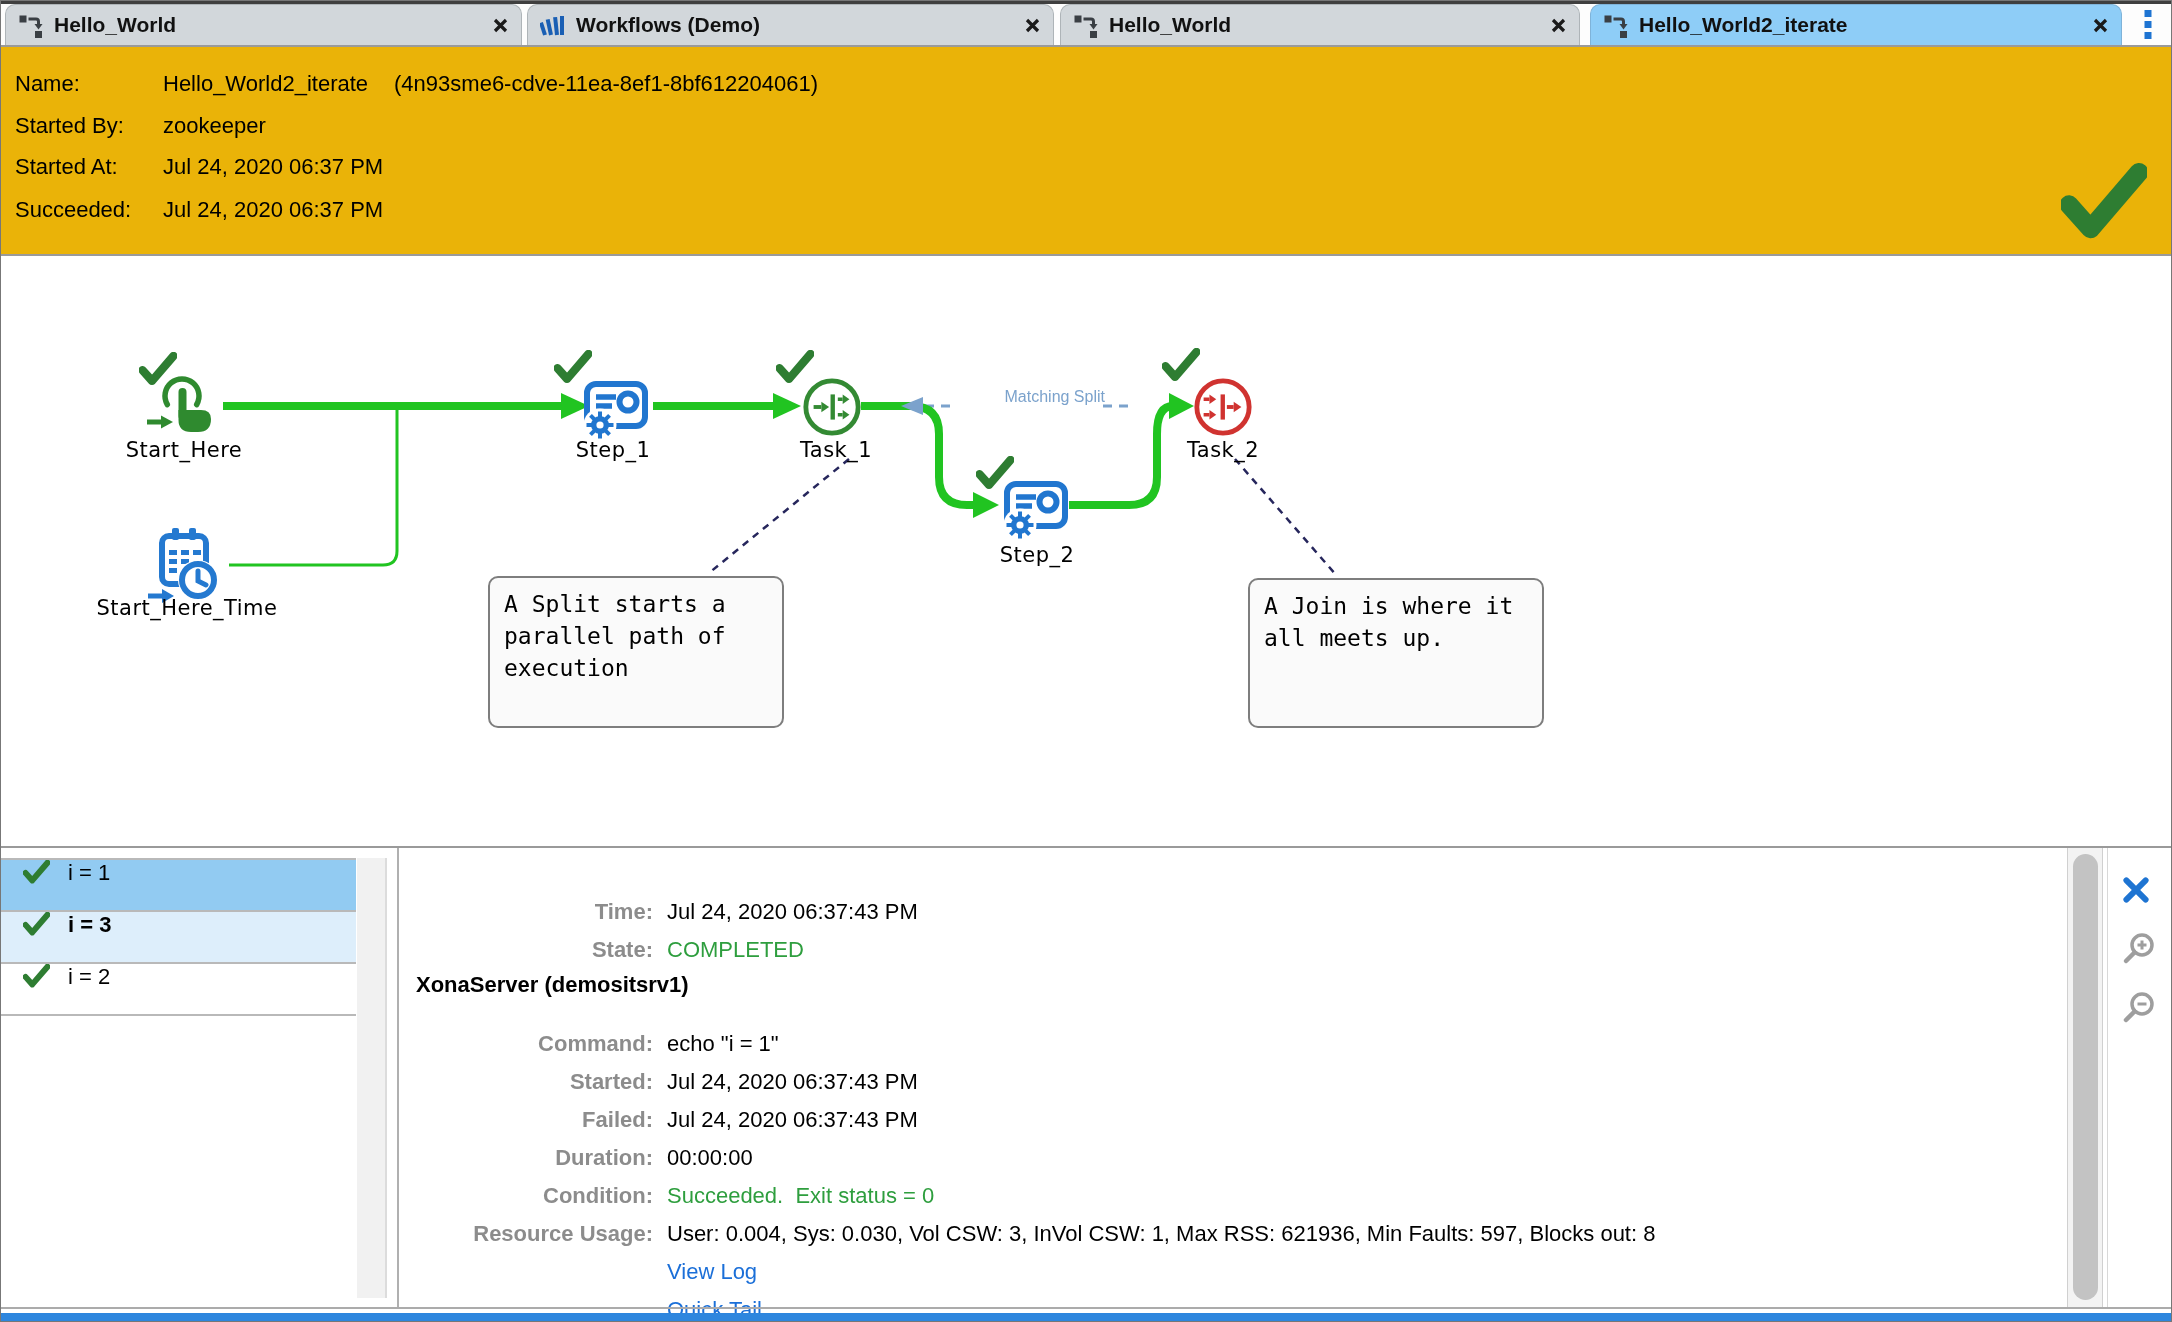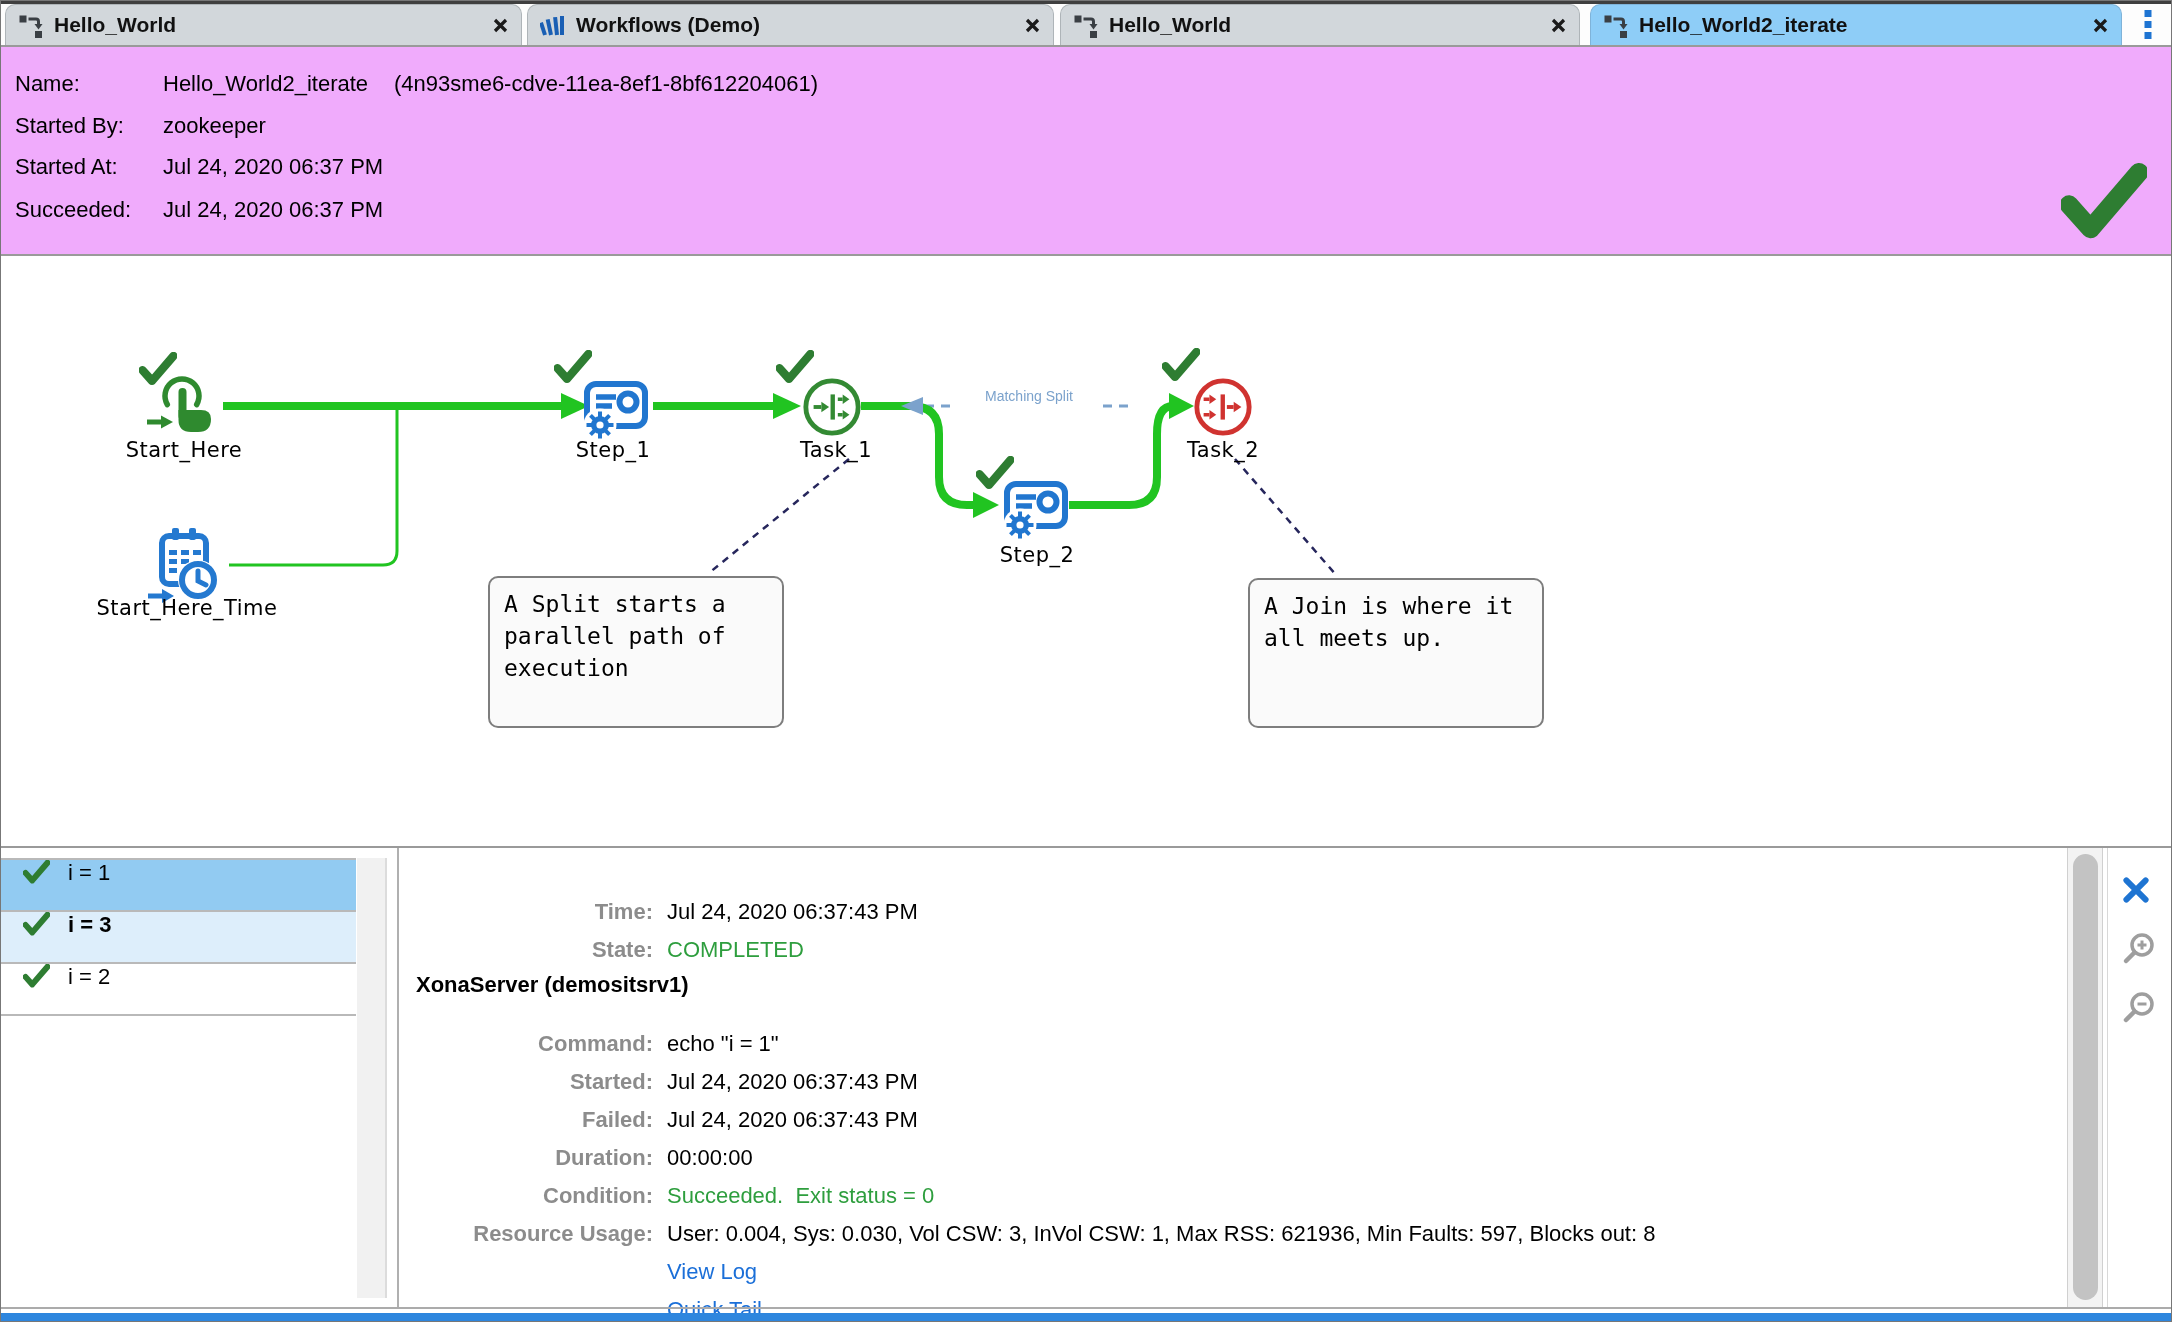--- a/index.html
+++ b/index.html
@@ -11,35 +11,35 @@
   .tabbar-topline{position:absolute;left:0;top:0;width:100%;height:3px;background:#3f3f3f;}
   .tabbar-bottomline{position:absolute;left:0;top:44px;width:100%;height:2px;background:#9a9a9a;}
   .tab{position:absolute;top:3px;height:41px;background:#d2d7db;border:1px solid #aeb4b8;border-bottom:none;
        border-radius:10px 10px 0 0;display:flex;align-items:center;padding:0 12px;box-sizing:border-box;cursor:default;}
   .tab.active{background:var(--tab-active,#8ecdf7);border-color:#7fb3d9;}
   .tab-label{flex:1;font-size:21px;font-weight:bold;color:#111;white-space:nowrap;overflow:hidden;margin-left:10px;}
   .tab-close{flex:0 0 auto;margin-left:10px;}
   .kebab{position:absolute;top:9px;left:2143px;}
 
   
-  .info-panel{position:absolute;left:0;top:46px;width:2172px;height:209px;background:#f0abfc;border-bottom:2px solid #9a9a9a;box-sizing:border-box;}
+  .info-panel{position:absolute;left:0;top:46px;width:2172px;height:209px;background:#eab308;border-bottom:2px solid #9a9a9a;box-sizing:border-box;}
   .info-row{position:absolute;left:14px;height:30px;line-height:30px;font-size:22px;color:#000;white-space:nowrap;}
   .info-label{display:inline-block;width:148px;}
   .info-uuid{margin-left:26px;}
   .big-check{position:absolute;left:2060px;top:116px;}
 
   
   .diagram{position:absolute;left:0;top:255px;width:2172px;height:590px;background:#fff;}
   .flow-svg{position:absolute;left:0;top:0;}
   .node-icon{position:absolute;}
   .node-check{position:absolute;}
   .node-label{position:absolute;width:200px;text-align:center;font-family:"DejaVu Sans",sans-serif;
               font-size:21px;color:#000;letter-spacing:.5px;white-space:nowrap;}
-  .matching-split{position:absolute;left:952px;top:132px;width:152px;text-align:center;
-                  font-size:14px;color:var(--matching-split,#7ba2cc);white-space:nowrap;}
+  .matching-split{position:absolute;left:952px;top:132px;width:152px;text-align:right;
+                  font-size:16px;color:var(--matching-split,#7ba2cc);white-space:nowrap;}
   .note-box{position:absolute;background:#fafafa;border:2px solid #7e7e7e;border-radius:10px;
             font-family:"DejaVu Sans Mono",monospace;font-size:23px;line-height:32px;color:#000;
             padding:10px 14px;box-sizing:border-box;white-space:pre-line;}
 
   
   .bottom-panel{position:absolute;left:0;top:845px;width:2172px;height:461px;background:#fff;border-top:2px solid #9a9a9a;box-sizing:border-box;}
   .iter-list{position:absolute;left:0;top:10px;width:355px;border-top:2px solid #b9b9b9;}
   .iter-row{height:50px;border-bottom:2px solid #b9b9b9;display:flex;align-items:flex-start;background:#fff;cursor:default;}
   .iter-row.selected{background:var(--row-selected,#92cbf2);}
   .iter-row.alt{background:var(--row-alt,#ddeefb);font-weight:bold;}

